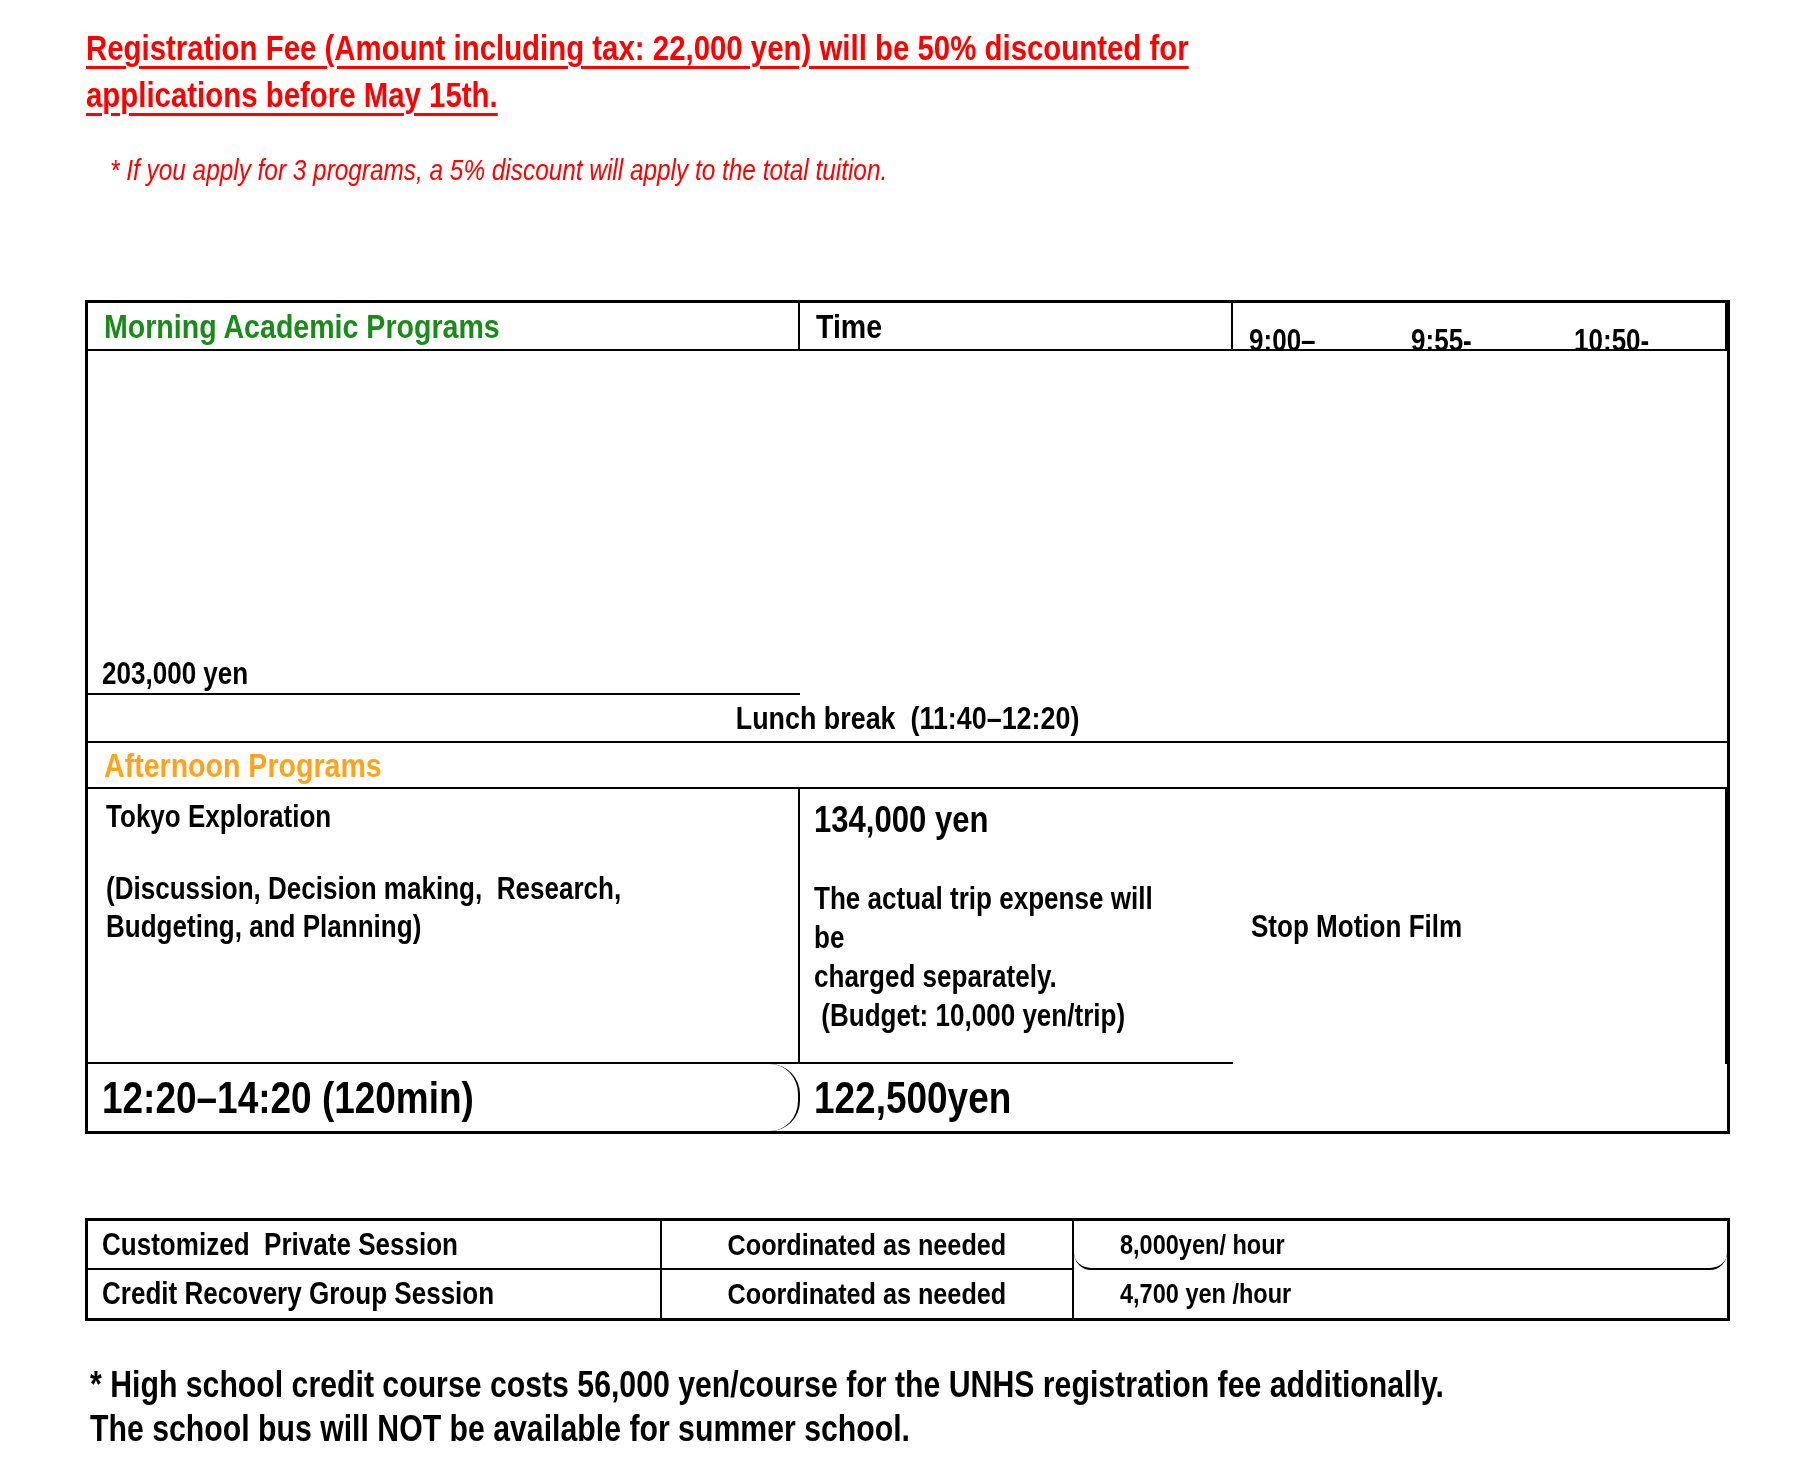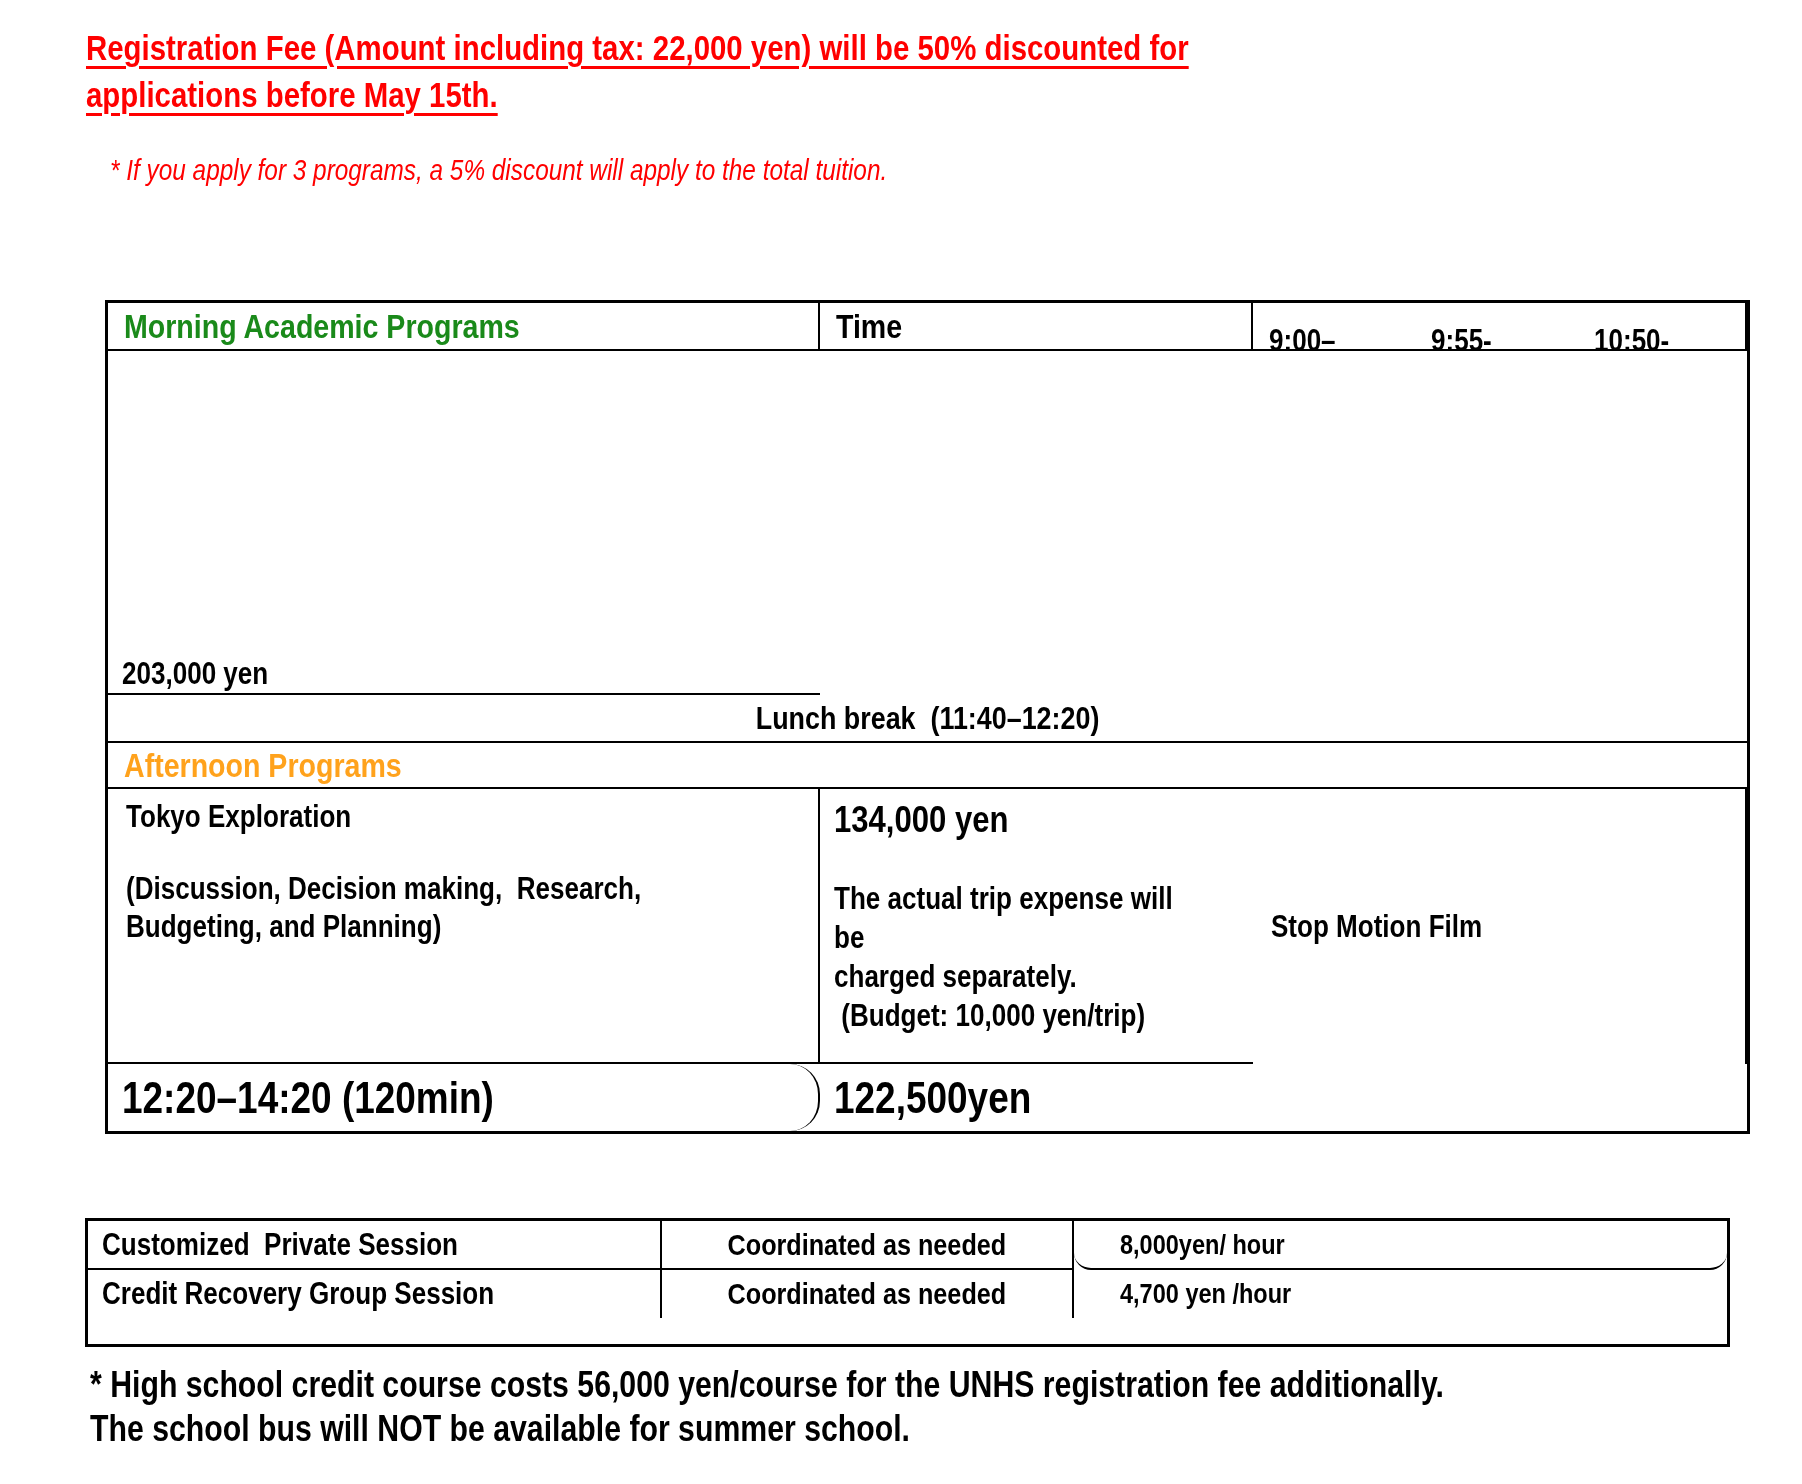--- a/index.html
+++ b/index.html
@@ -29,21 +29,20 @@
   
   .tbl {
     position: absolute; background: #fff;
     border: 3px solid #000; box-sizing: border-box;
     display: grid;
   }
   .main-tbl {
     left: 85px; top: 300px; width: 1645px; height: 834px;
     grid-template-columns: 712px 433px 494px;
     grid-template-rows: 48px 344px 48px 46px 275px 67px;
-    margin-left: 20px;
   }
   .cell {
     box-sizing: border-box; display: flex; align-items: center;
     padding-left: 16px; overflow: hidden;
     border: 0 solid #000;
     font-weight: bold; font-size: 31px;
   }
   .br { border-right-width: 2px; }
   .bb { border-bottom-width: 2px; }
   .merged { grid-column: 1 / -1; }
@@ -80,21 +79,21 @@
     padding: 8px 0 0 14px;
   }
   .t-fee .fee-big { font-size: 37px; line-height: 46px; }
   .t-fee .fee-note { margin-top: 36px; line-height: 39px; }
 
   .stop-c1 { padding-left: 18px; }
   .stop-c2, .stop-c3 { padding-left: 14px; font-size: 44px; border-radius: 30px; }
 
   
   .sess-tbl {
-    left: 85px; top: 1218px; width: 1645px; height: 129px;
+    left: 85px; top: 1218px; width: 1645px; height: 103px;
     grid-template-columns: 574px 412px 653px;
     grid-template-rows: 49px 48px;
   }
   .s-name { padding-left: 14px; }
   .s-sched { justify-content: center; padding-left: 0; font-size: 30px; }
   .s-fee { padding-left: 46px; font-size: 28px; border-radius: 17px; }
 
   .footnote {
     position: absolute; left: 90px; top: 1363px;
     font-size: 36px; font-weight: bold; line-height: 44px;

